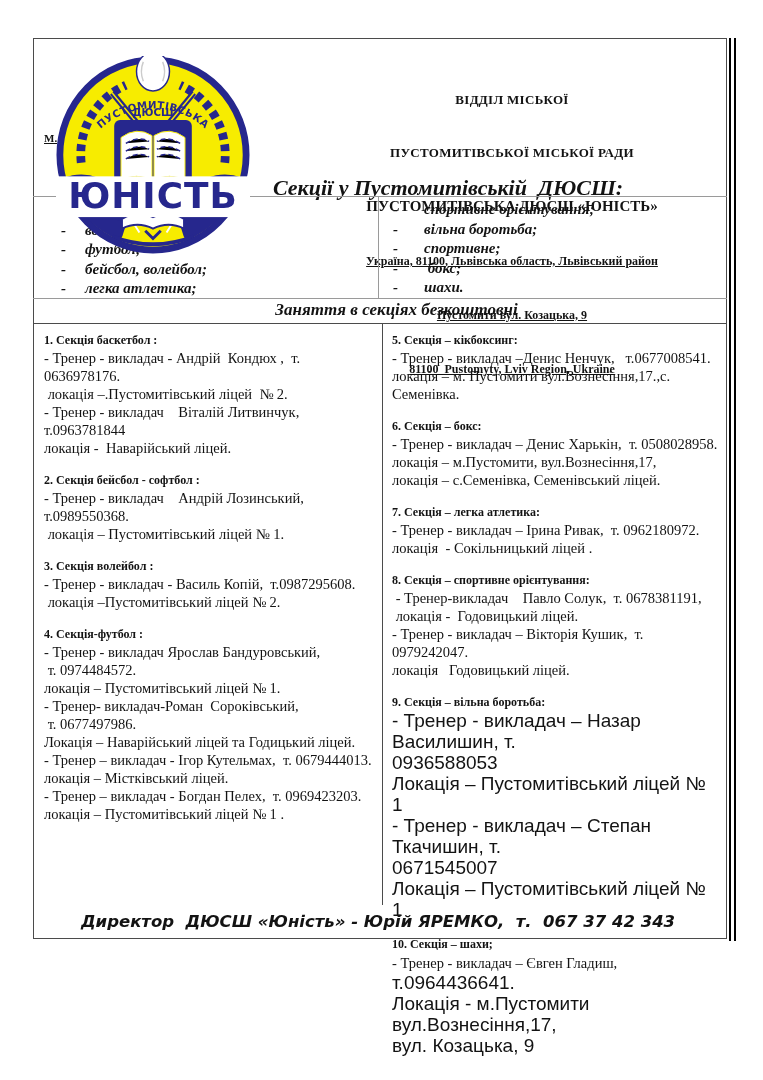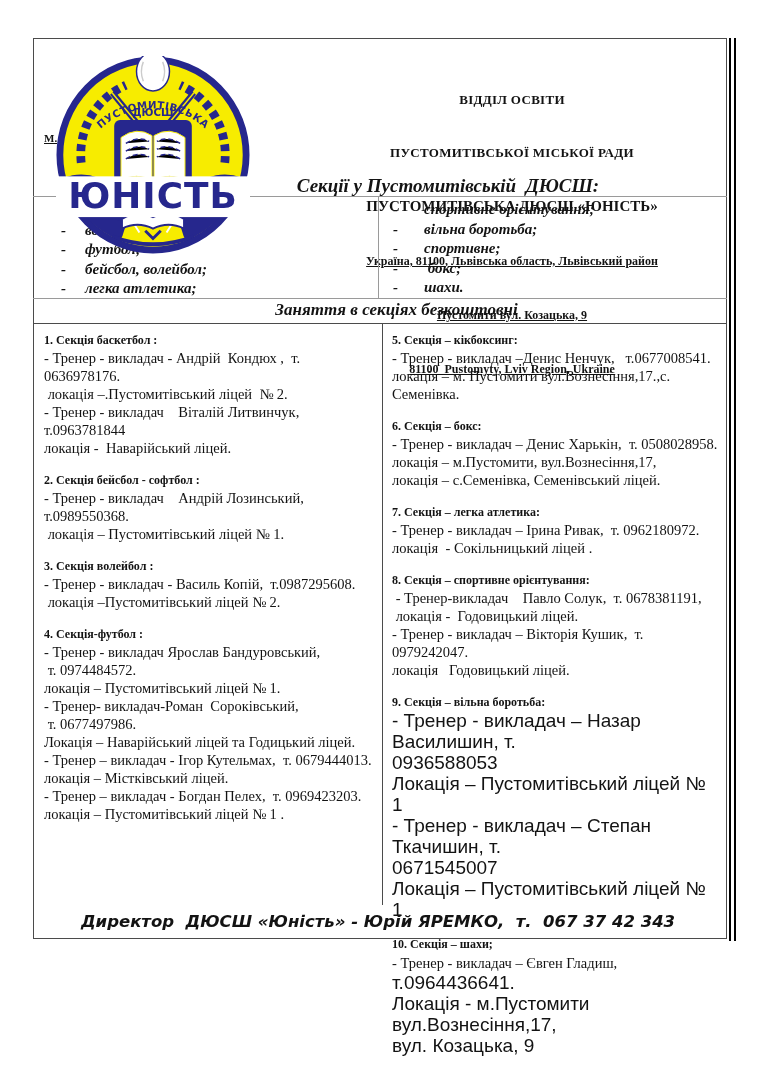--- a/index.html
+++ b/index.html
@@ -22,21 +22,21 @@
   .dark  { background:#4b4b4b; }
 
   
   .header-block { left:300px; top:55px; width:424px; text-align:center; white-space:pre-wrap; }
   .hdr-small { font-size:13px; font-weight:bold; line-height:17px; letter-spacing:.3px; }
   .hdr-title { font-size:15px; font-weight:bold; line-height:19px; }
   .hdr-addr  { font-size:12px; font-weight:bold; line-height:18px; text-decoration:underline;font-family:Liberation Serif, serif; }
 
   
   .intro-heading { left:268px; top:175px; width:360px; text-align:center;
-                   font-size:19px; font-weight:bold; font-style:italic; white-space:pre-wrap; }
+                   font-size:22px; font-weight:bold; font-style:italic; white-space:pre-wrap; }
   .list { list-style:none; font-size:15px; font-weight:bold; font-style:italic;
           line-height:19.5px; white-space:pre-wrap; }
   .list li { display:flex; }
   .list .dash { width:24px; flex:0 0 24px; }
   .list-left  { left:61px;  top:201px; width:290px; }
   .list-right { left:393px; top:200px; width:320px; }
   .list-right .dash { width:31px; flex:0 0 31px; }
 
   
   .free-heading { left:33px; top:299px; width:727px; height:24px; text-align:center;
@@ -115,21 +115,21 @@
 
     <path d="M68,168 Q84,158 100,166 Q116,158 132,168 L132,178 Q116,170 100,178 Q84,170 68,178 Z" fill="#ffffff" stroke="#26278d" stroke-width="2"></path>
     <path d="M92,180 L100,188 L108,180" fill="none" stroke="#26278d" stroke-width="3"></path>
 
     <rect x="-2" y="124" width="204" height="42" fill="#ffffff"></rect>
     <text x="100" y="157" text-anchor="middle" font-family="DejaVu Sans, sans-serif" font-size="37" font-weight="bold" fill="#26278d" letter-spacing="1" id="logo-name-text">ЮНІСТЬ</text>
   </svg>
 </div>
 
 <div class="abs header-block">
-  <div class="hdr-small">ВІДДІЛ ОСВІТИ</div>
+  <div class="hdr-small">ВІДДІЛ МІСЬКОЇ</div>
   <div class="hdr-small">ПУСТОМИТІВСЬКОЇ МІСЬКОЇ РАДИ</div>
   <div class="hdr-title">ПУСТОМИТІВСЬКА ДЮСШ «ЮНІСТЬ»</div>
   <div class="hdr-addr">Україна, 81100, Львівська область, Львівський район</div>
   <div class="hdr-addr">Пустомити вул. Козацька, 9</div>
   <div class="hdr-addr">81100  Pustomyty, Lviv Region, Ukraine</div>
 </div>
 
 <div class="abs intro-heading">Секції у Пустомитівській  ДЮСШ:</div>
 
 <div class="abs hline" style="left:33px; top:196px; width:694px;"></div>

